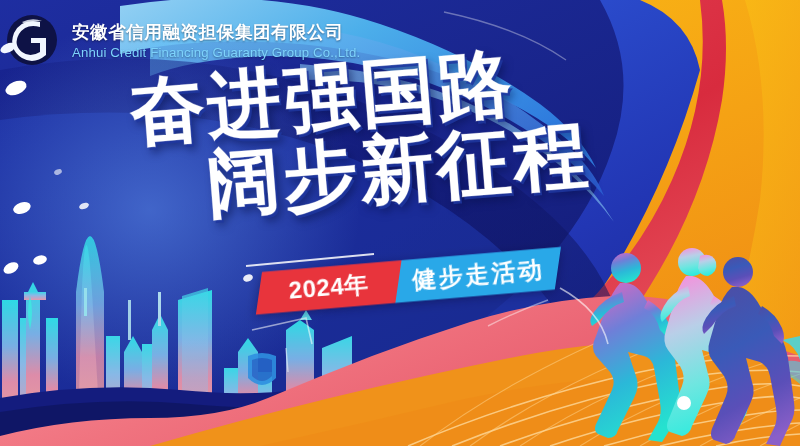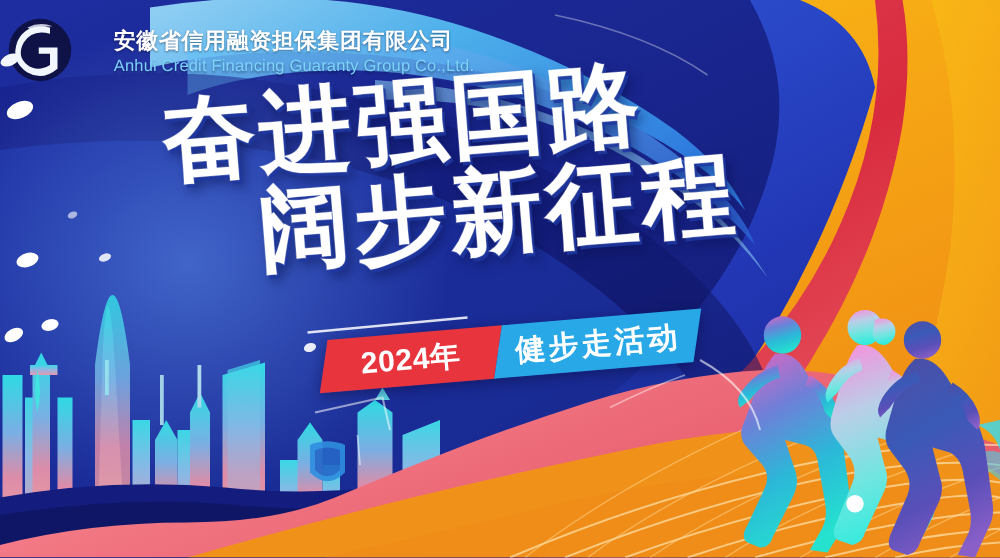--- a/index.html
+++ b/index.html
@@ -14,21 +14,21 @@
     width:800px; height:446px;
     overflow:hidden;
   }
   .layer { position:absolute; inset:0; }
   svg.layer { display:block; }
 
   
   #brand {
     position:absolute;
     left:8px; top:12px;
-    display:flex; align-items:center; gap:25px;
+    display:flex; align-items:center; gap:6px;
     z-index:40;
   }
   #brand-logo {
     width:58px; height:58px; flex:0 0 58px;
     position:relative;
   }
   #brand-text { padding-top:2px; }
   #brand-cn {
     color:#ffffff;
     font-size:17.5px;

